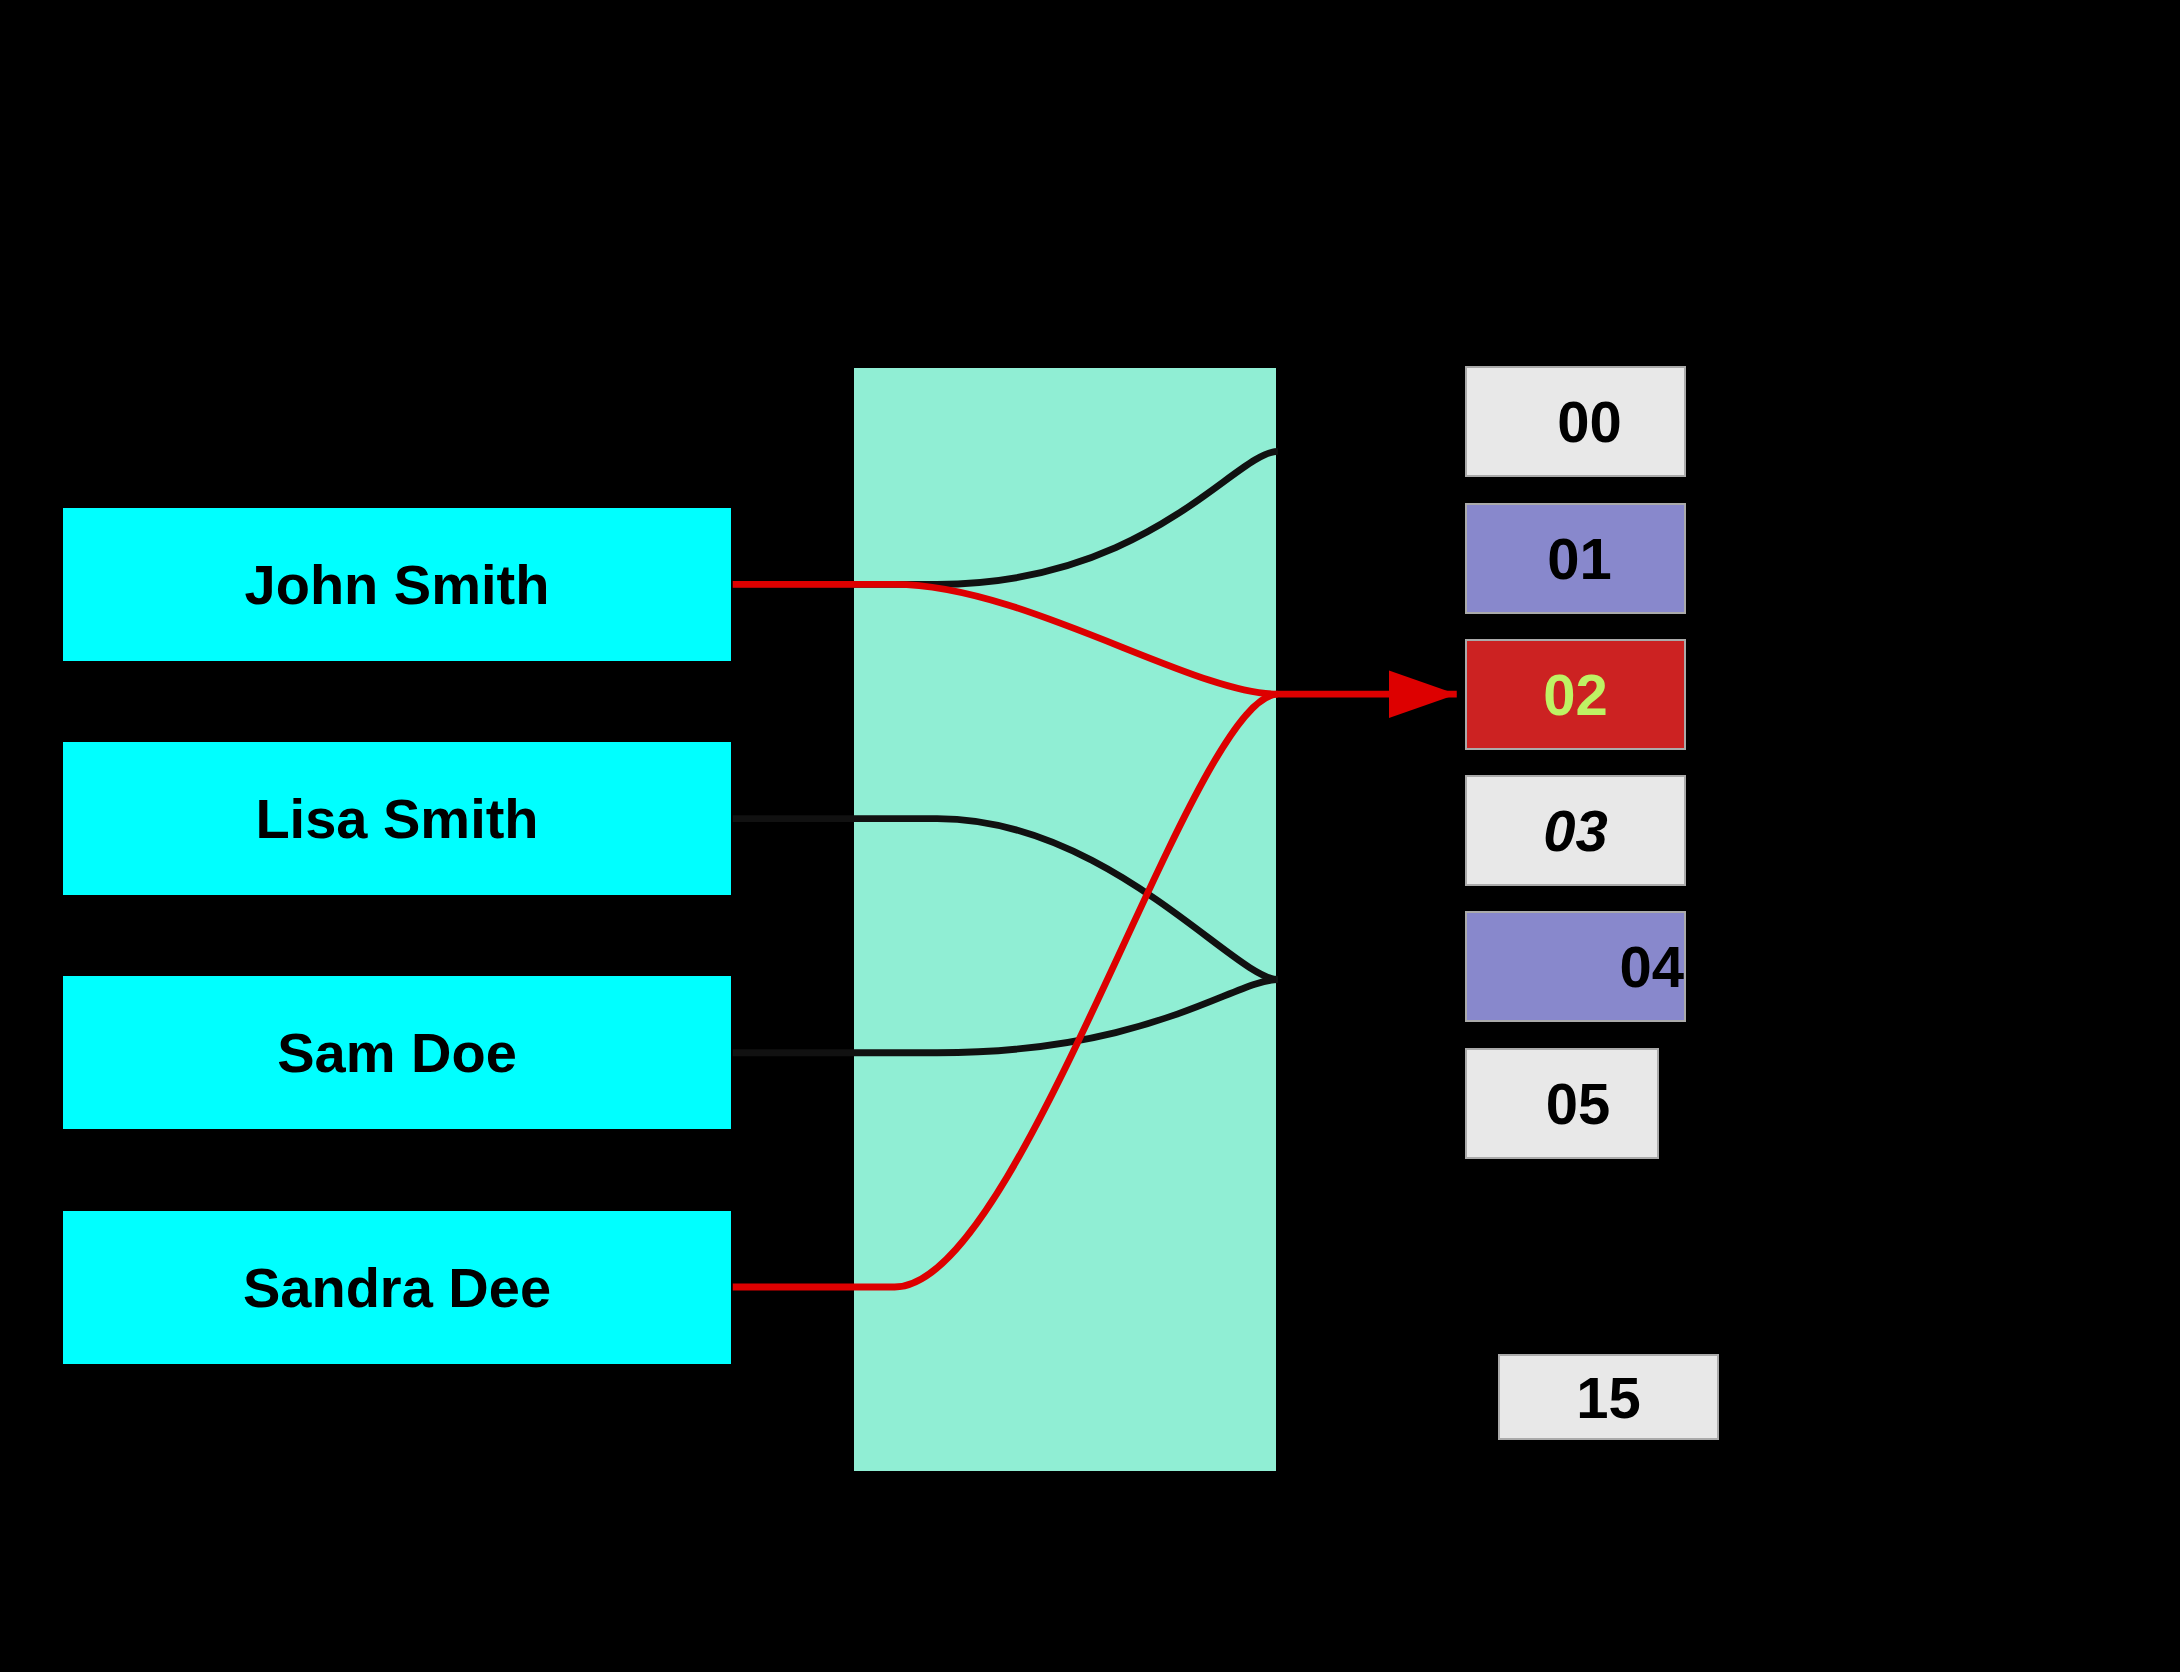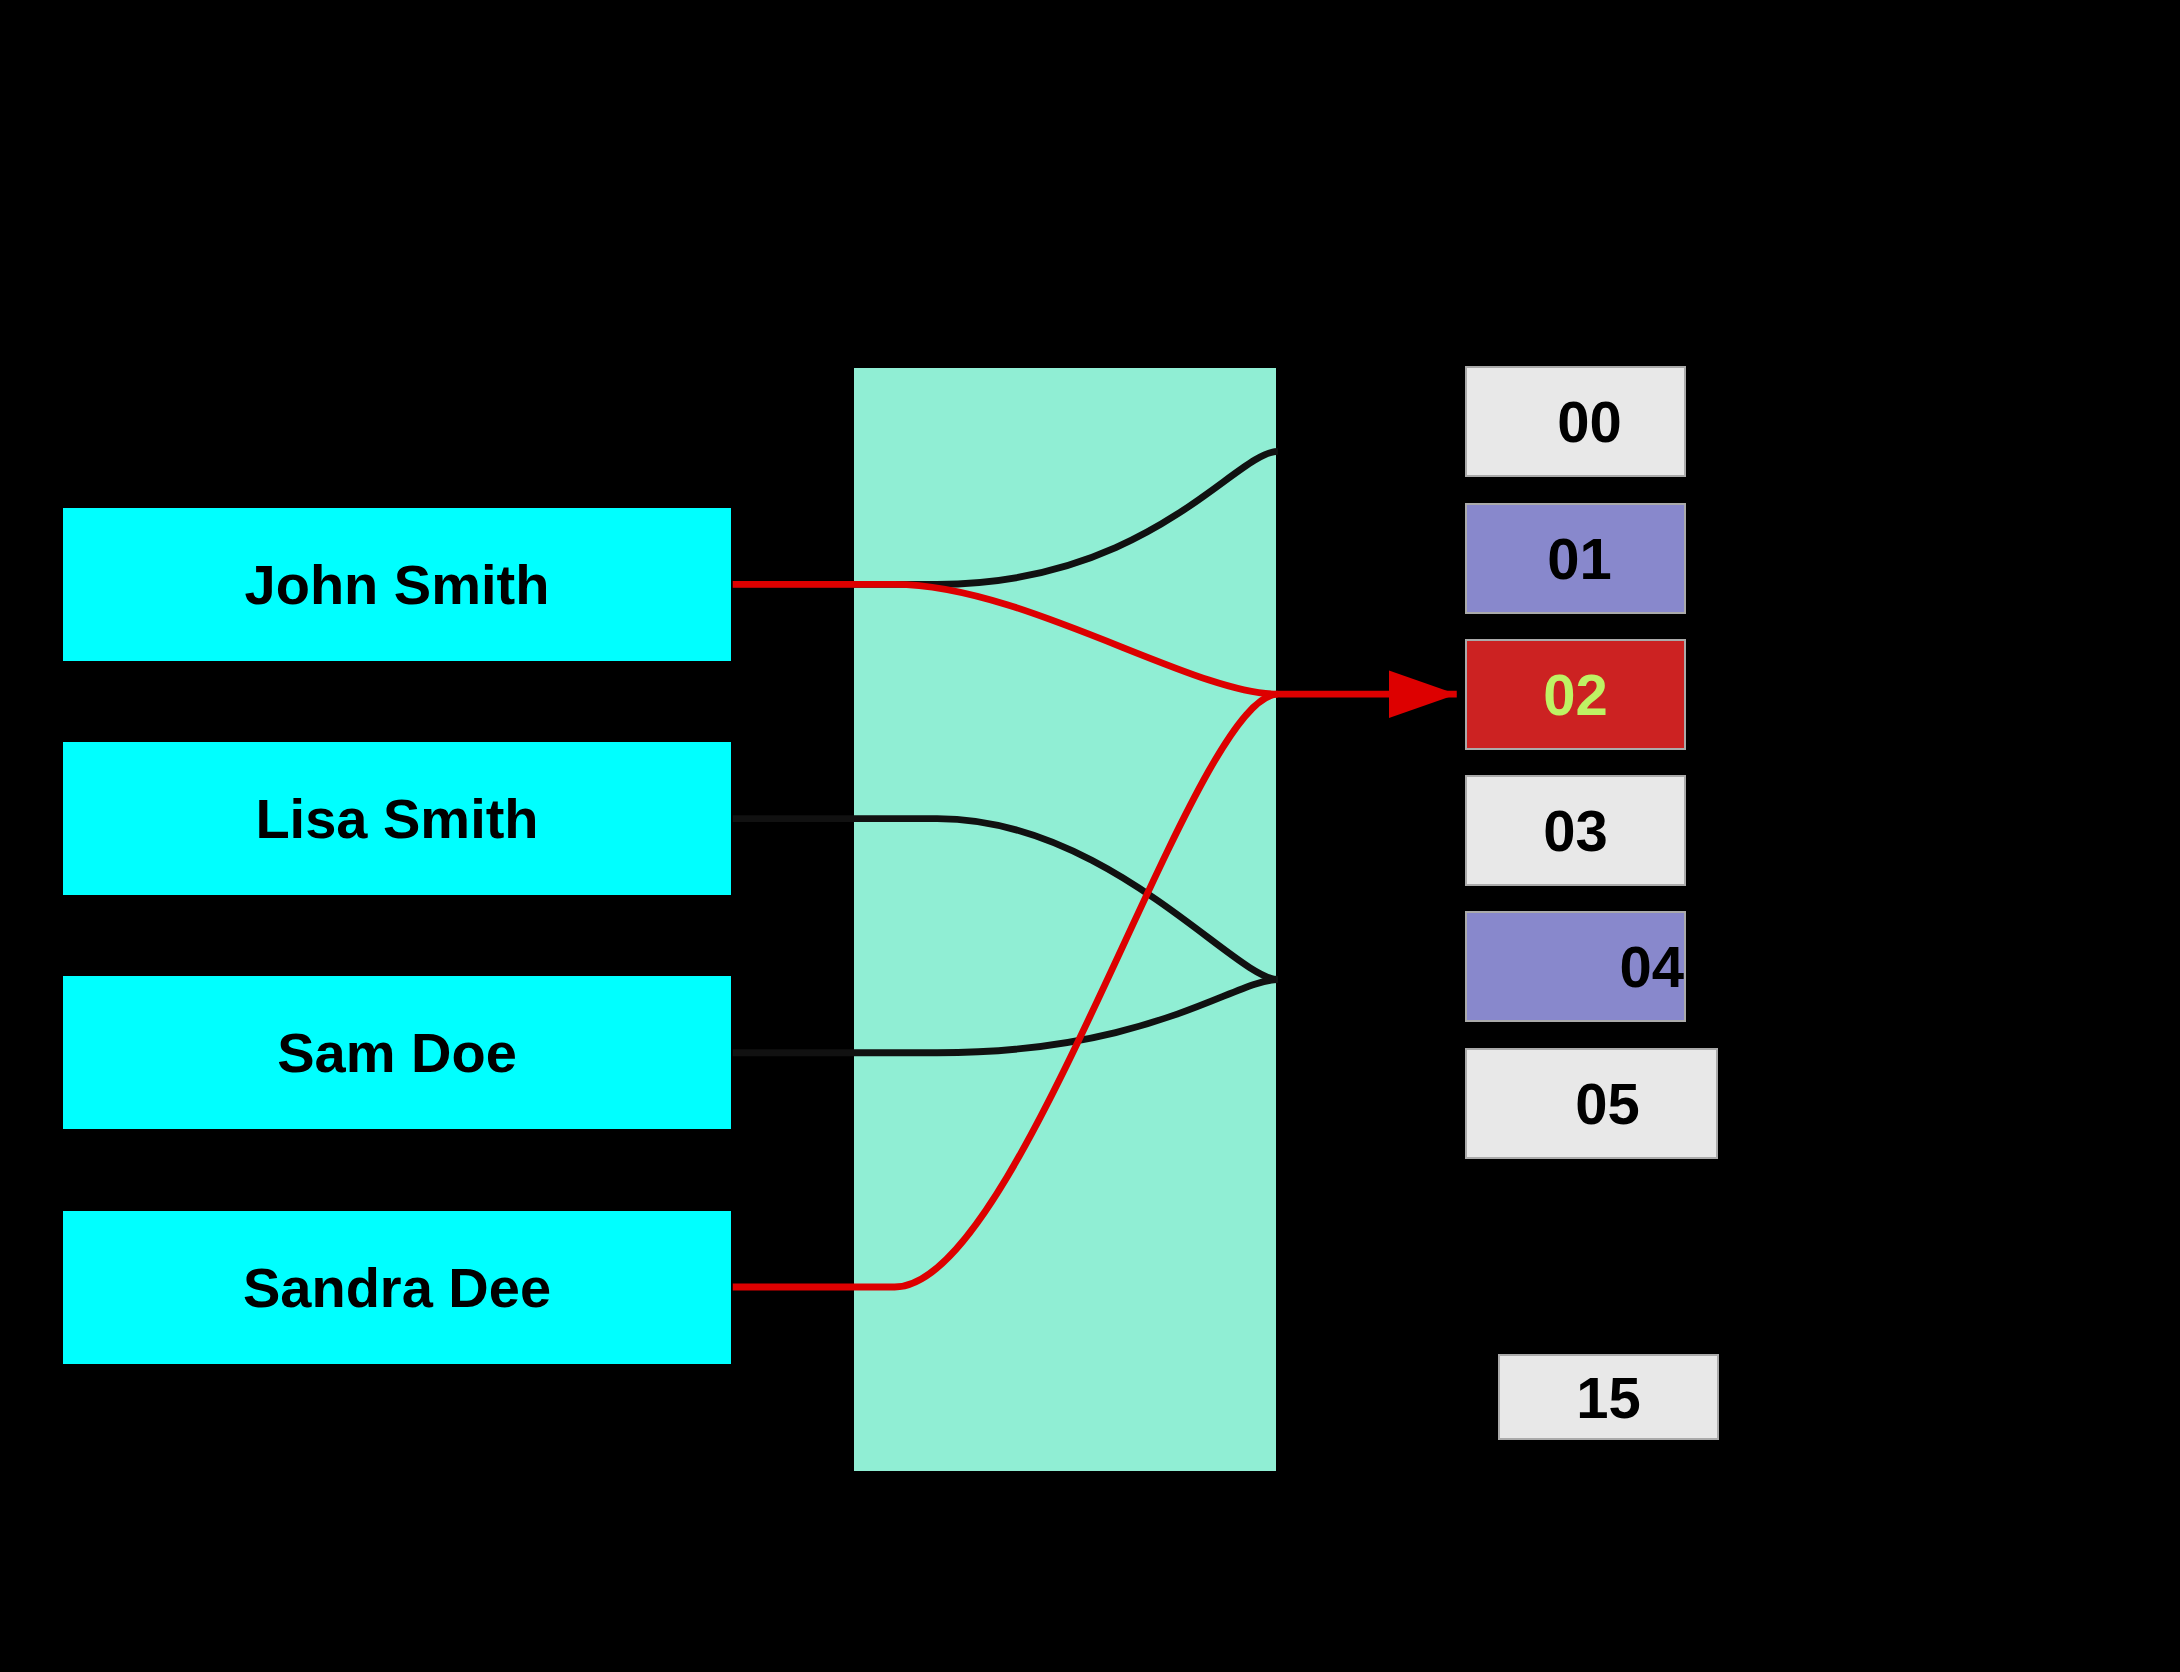--- a/index.html
+++ b/index.html
@@ -90,27 +90,27 @@
 
   <div class="index-box white-bg" style="top:366px; left:1465px; width:221px; height:111px;padding-left:28px;">
     <span>00</span>
   </div>
   <div class="index-box blue-bg" style="top:503px; left:1465px; width:221px; height:111px;padding-left:8px;">
     <span>01</span>
   </div>
   <div class="index-box red-bg" style="top:639px; left:1465px; width:221px; height:111px;">
     <span>02</span>
   </div>
-  <div class="index-box white-bg" style="top:775px; left:1465px; width:221px; height:111px;">
+  <div class="index-box white-bg" style="top:775px; left:1465px; width:221px; height:111px;font-style:italic;">
     <span>03</span>
   </div>
   <div class="index-box blue-bg" style="top:911px; left:1465px; width:221px; height:111px;justify-content:flex-end;">
     <span>04</span>
   </div>
-  <div class="index-box white-bg" style="top:1048px; left:1465px; width:253px; height:111px;padding-left:32px;">
+  <div class="index-box white-bg" style="top:1048px; left:1465px; width:194px; height:111px;padding-left:32px;">
     <span>05</span>
   </div>
   <div class="index-box white-bg" style="top:1354px; left:1498px; width:221px; height:86px;">
     <span>15</span>
   </div>
 
   <svg class="lines-svg" viewBox="0 0 2560 1963" xmlns="http://www.w3.org/2000/svg">
 
     <path d="M 860 686 C 960 686, 1000 686, 1100 686 C 1350 686, 1450 530, 1500 530" stroke="#111" stroke-width="8" fill="none"></path>
 

